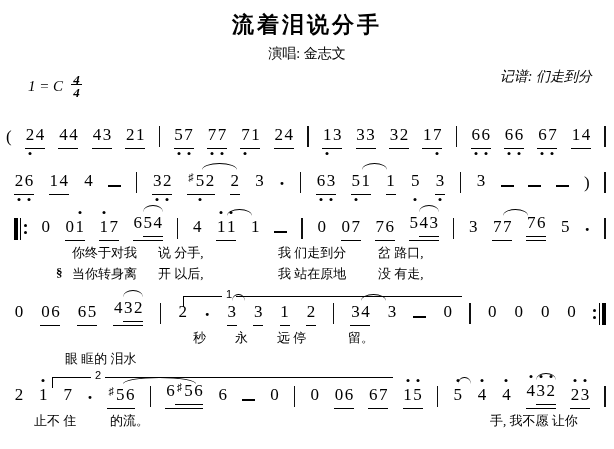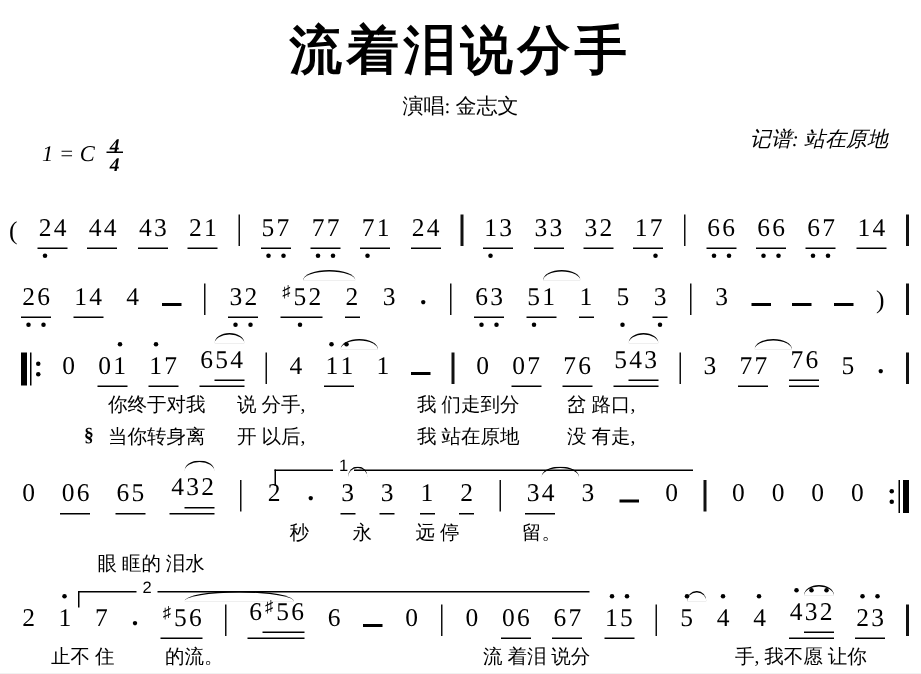--- a/index.html
+++ b/index.html
@@ -3,21 +3,21 @@
 <meta charset="utf-8">
 <style>
   html,body{margin:0;padding:0;background:#e8e8e8;}
   .sheet{
     position:relative;width:614px;height:449px;background:#ffffff;
     color:#000;font-family:"Liberation Serif",serif;overflow:hidden;
     margin:0 auto;
   }
   
   .title{
-    text-align:center;padding-top:10px;font-size:35px;font-weight:bold;
+    text-align:center;padding-top:10px;font-size:22px;font-weight:bold;
     letter-spacing:3px;font-family:"Liberation Sans",sans-serif;
   }
   .subtitle{text-align:center;font-size:14px;margin-top:5px;}
   .meta{position:relative;height:40px;margin-top:4px;font-size:15px;font-style:italic;}
   .keysig{position:absolute;left:28px;top:6px;display:flex;align-items:center;gap:8px;}
   .ts{display:inline-block;text-align:center;font-weight:bold;font-size:13px;line-height:1.0;font-family:"Liberation Serif",serif;}
   .ts .bot{border-top:1.2px solid #000;padding:0 2px;}
   .ts .top{padding:0 2px;}
   .meta-right{position:absolute;right:22px;top:0;text-align:right;font-size:14px;line-height:1.45;}
   
@@ -65,21 +65,21 @@
 
   <div class="meta">
     <div class="keysig">
       <span>1 = C</span>
       <span class="ts">
         <span class="top">4</span><br>
         <span class="bot">4</span>
       </span>
     </div>
     <div class="meta-right">
-      <div>记谱: 站在原地</div>
+      <div>记谱: 们走到分</div>
     </div>
   </div>
 
   <div class="music-line first mt10">
       <span class="sym">(</span>
       <span class="tok u1"><span class="ch">2<div class="dot ld"></div></span><span class="ch">4</span></span>
       <span class="tok u1"><span class="ch">4</span><span class="ch">4</span></span>
       <span class="tok u1"><span class="ch">4</span><span class="ch">3</span></span>
       <span class="tok u1"><span class="ch">2</span><span class="ch">1</span></span>
       <div class="barline"></div>
@@ -242,18 +242,17 @@
         <span class="tok"><span class="ch">5<div class="dot hd"></div></span><div class="arc" style="left: 55%; width: 125%;"></div></span>
         <span class="tok"><span class="ch">4<div class="dot hd"></div></span></span>
         <span class="tok"><span class="ch">4<div class="dot hd"></div></span></span>
         <span class="tok u1"><span class="ch">4<div class="dot hd"></div></span><span class="u2"><span class="ch">3<div class="dot hd"></div></span><span class="ch">2<div class="dot hd"></div></span></span><div class="arc" style="left: 33.3333%; width: 66.6667%;"></div></span>
         <span class="tok u1"><span class="ch">2<div class="dot hd"></div></span><span class="ch">3<div class="dot hd"></div></span></span>
         <div class="barline"></div>
       </div>
     <div class="lyr">
       <span style="left:34px">止不 住</span>
       <span style="left:110px">的流。</span>
-      <span style="left:322px">流 着泪 说分</span>
       <span style="left:490px">手, 我不愿 让你</span>
     </div>
   </div>
 
 </div>
 
 </body></html>

